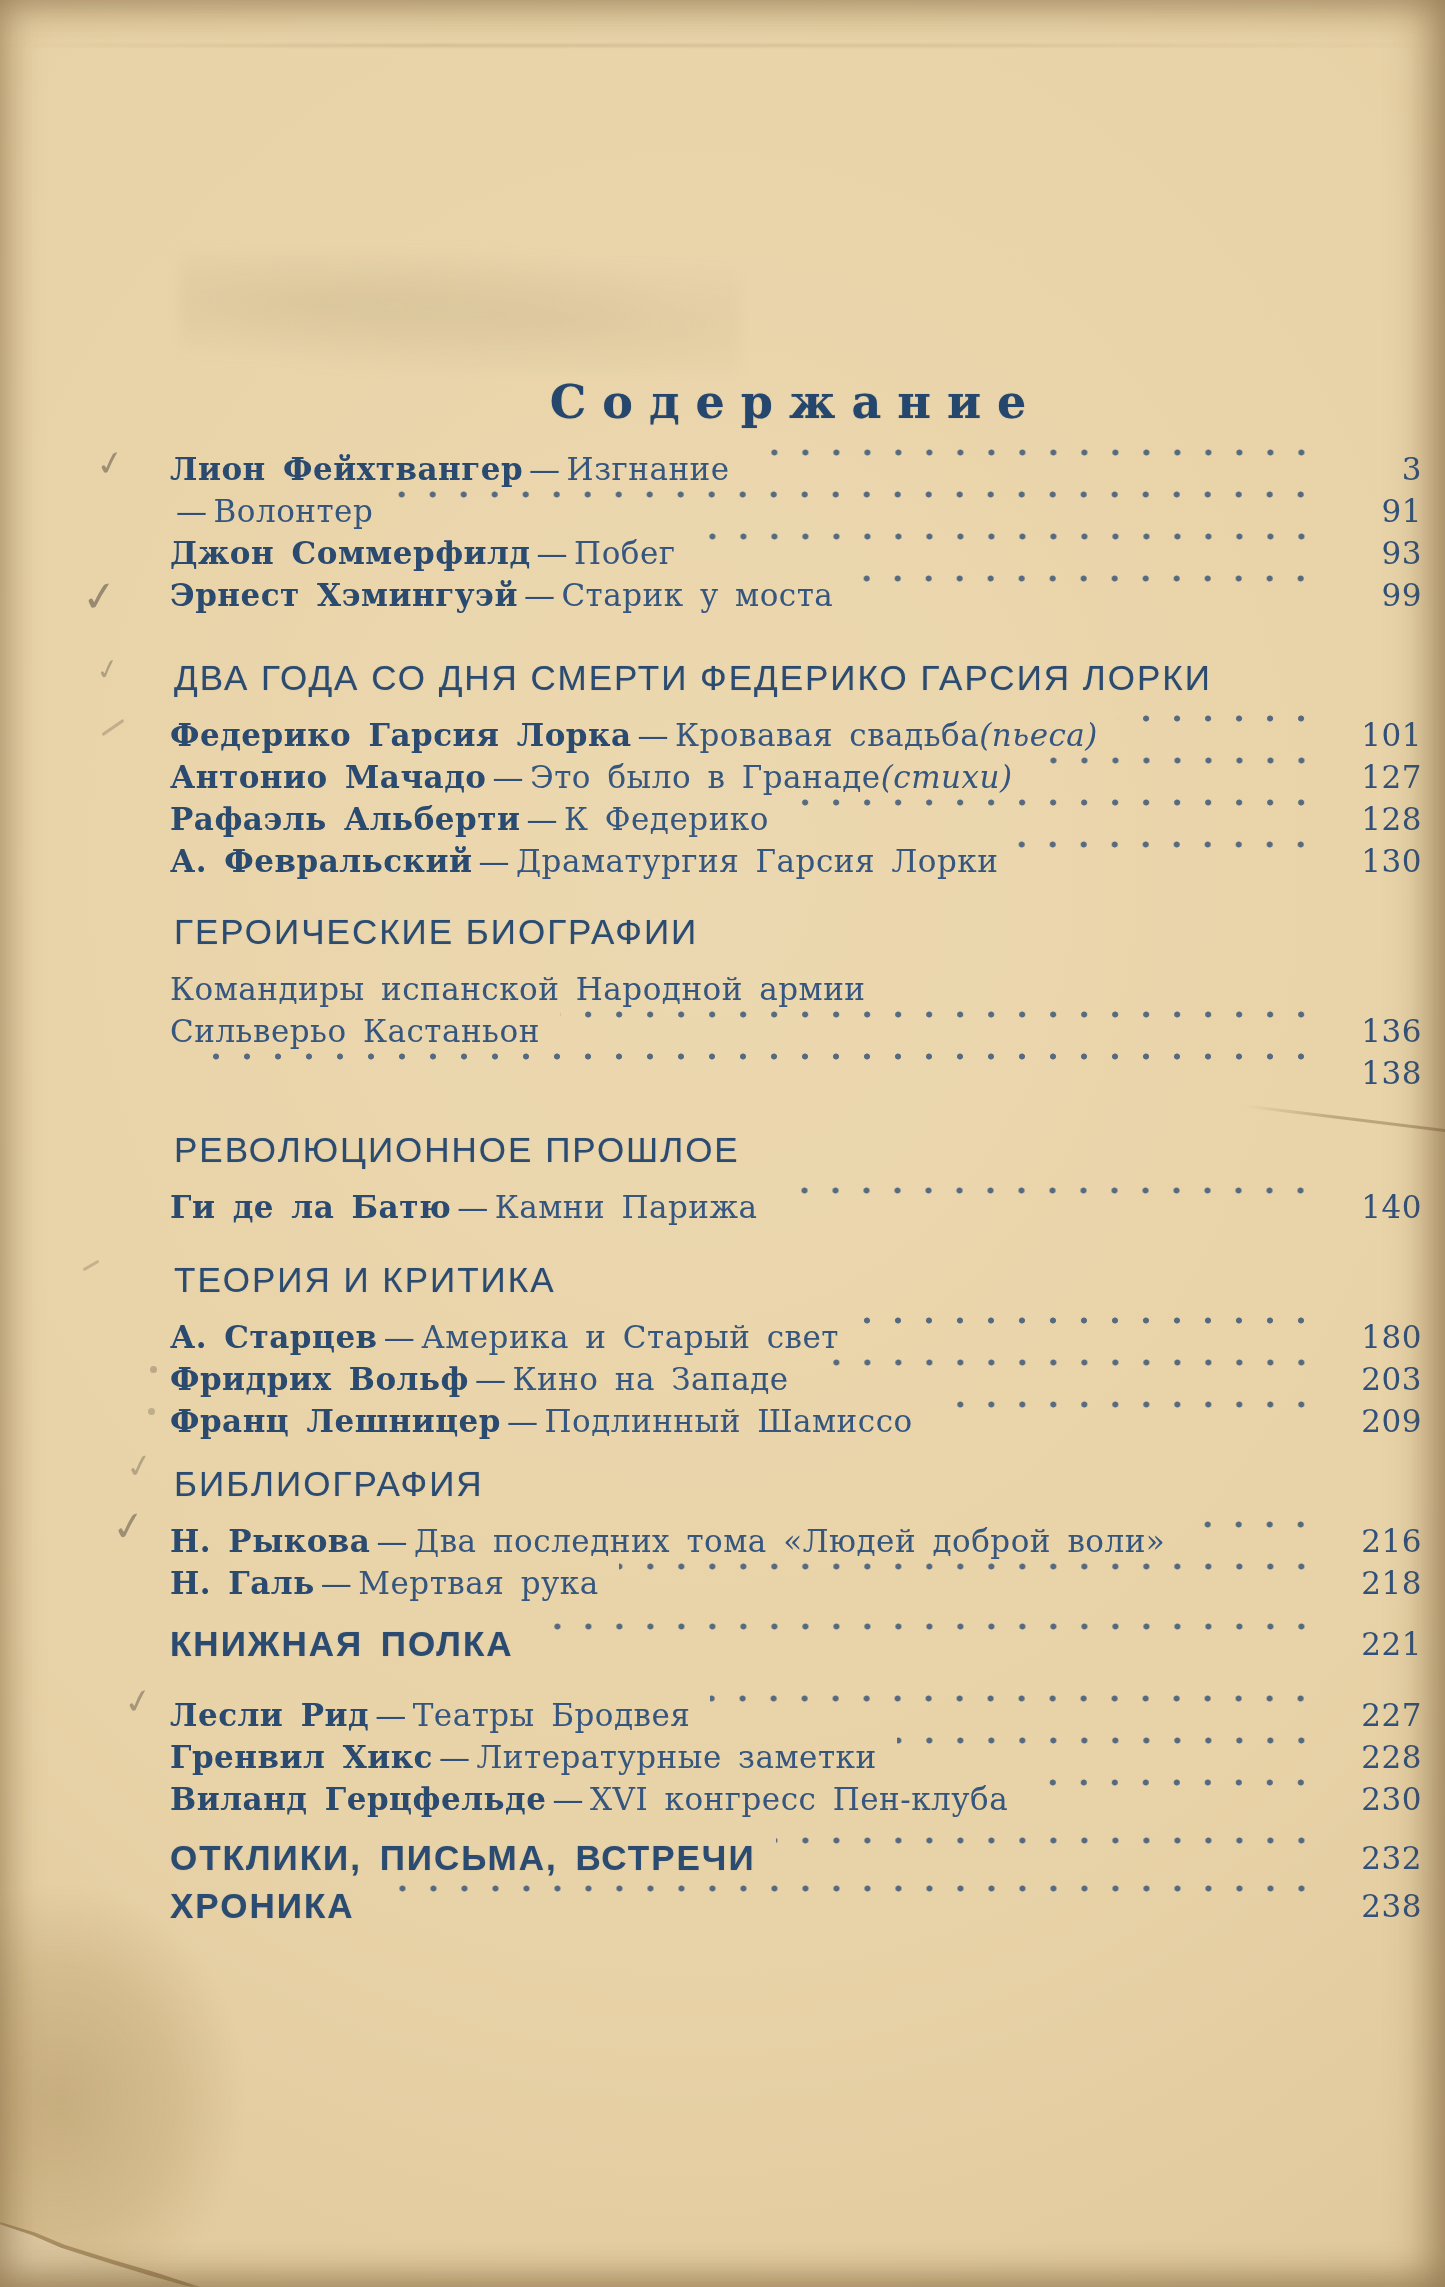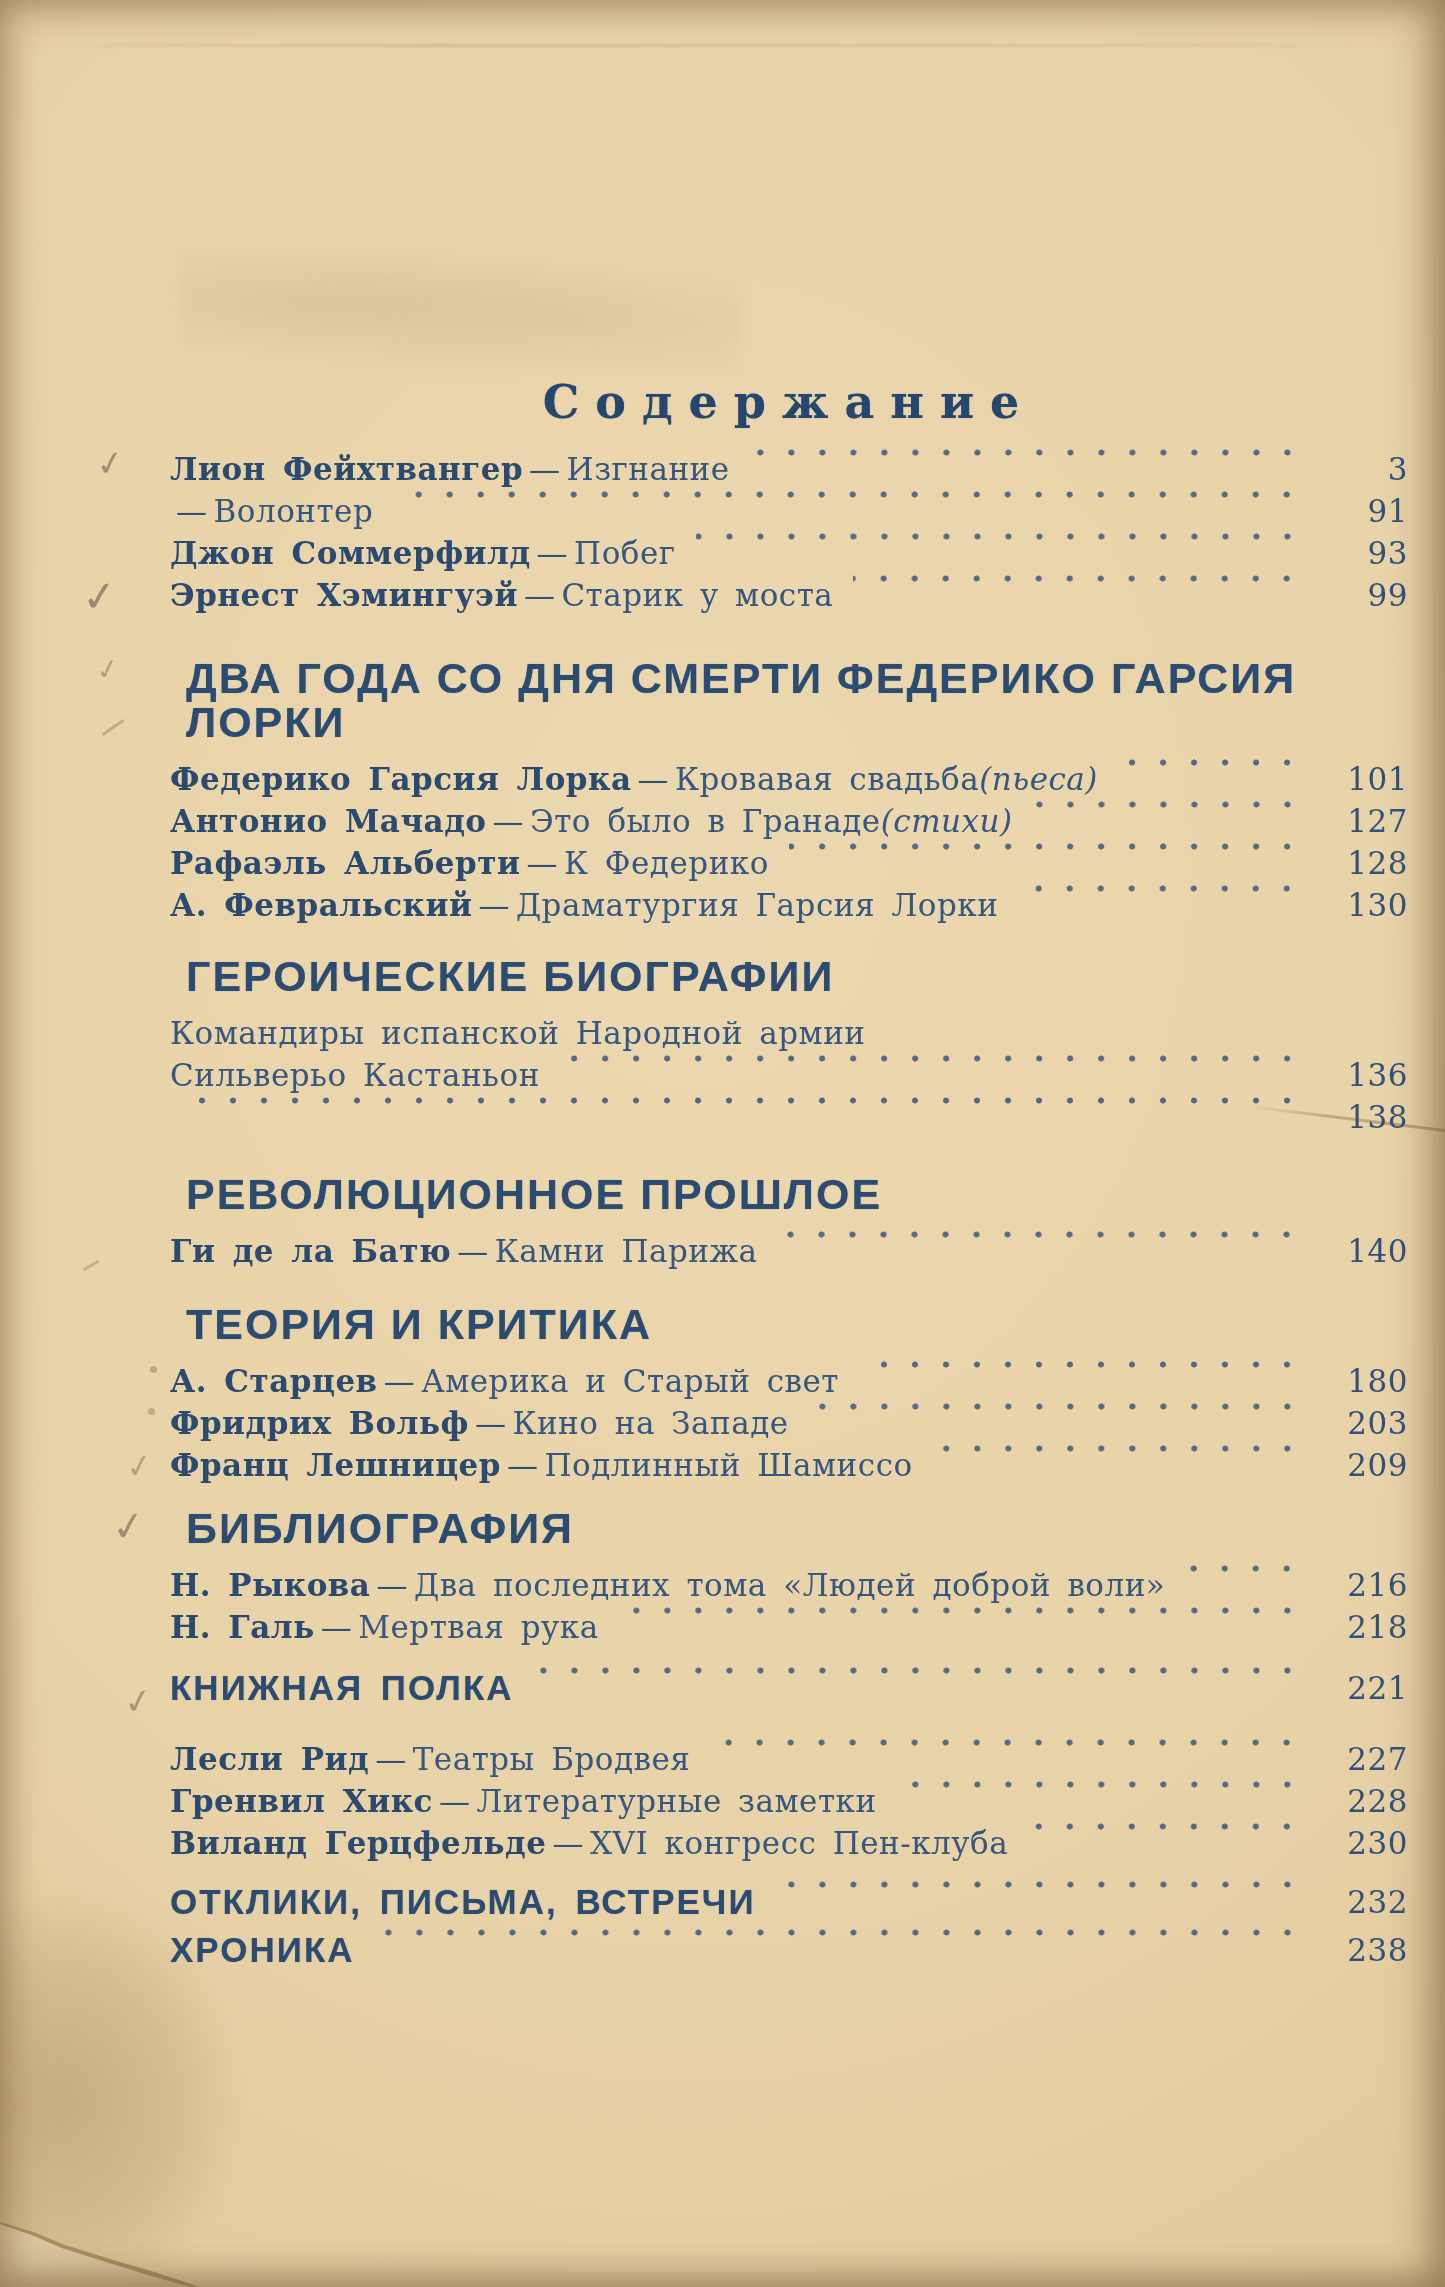--- a/index.html
+++ b/index.html
@@ -56,21 +56,21 @@
     filter:blur(1px);
   }
   .tear{
     position:absolute;left:0;bottom:0;width:244px;height:98px;
     background:linear-gradient(135deg,#ddc9a3,#d5bf96);
     clip-path:polygon(0 36%, 13% 47%, 25% 60%, 44% 75%, 61% 88%, 78% 100%, 0 100%);
   }
 
   .content{
     position:absolute;inset:0;
-    padding:372px 37px 0 170px;
+    padding:372px 23px 0 170px;
     color:#2e4e72;
   }
   h1.title{
     margin:0;padding:0;
     font-family:"DejaVu Serif", serif;
     font-weight:bold;
     font-size:46px;line-height:60px;
     letter-spacing:16px;
     text-align:center;
     color:#26476d;
@@ -82,24 +82,24 @@
   .sec-1{margin-top:40px}
   .sec-2{margin-top:28px}
   .sec-3{margin-top:34px}
   .sec-4{margin-top:30px}
   .sec-5{margin-top:20px}
   .sec-6{margin-top:18px}
   .sec-7{margin-top:28px}
   .sec-8{margin-top:16px}
   .sec-9{margin-top:4px}
   h2.heading{
-    margin:0 0 14px 16px;
+    margin:0 0 14px 4px;
     font-family:"Liberation Sans", sans-serif;
-    font-weight:bold;
-    font-size:43px;line-height:44px;
+    font-weight:normal;
+    font-size:35px;line-height:44px;
     letter-spacing:2px;
     color:#2b4c70;
     text-shadow:0 0 1px rgba(43,76,112,.35);
   }
   .sec-7 h2.heading{margin-bottom:18px}
   .row{
     display:flex;align-items:flex-end;
     line-height:42px;font-size:31px;
     letter-spacing:.5px;word-spacing:6px;
     color:#2f5078;

